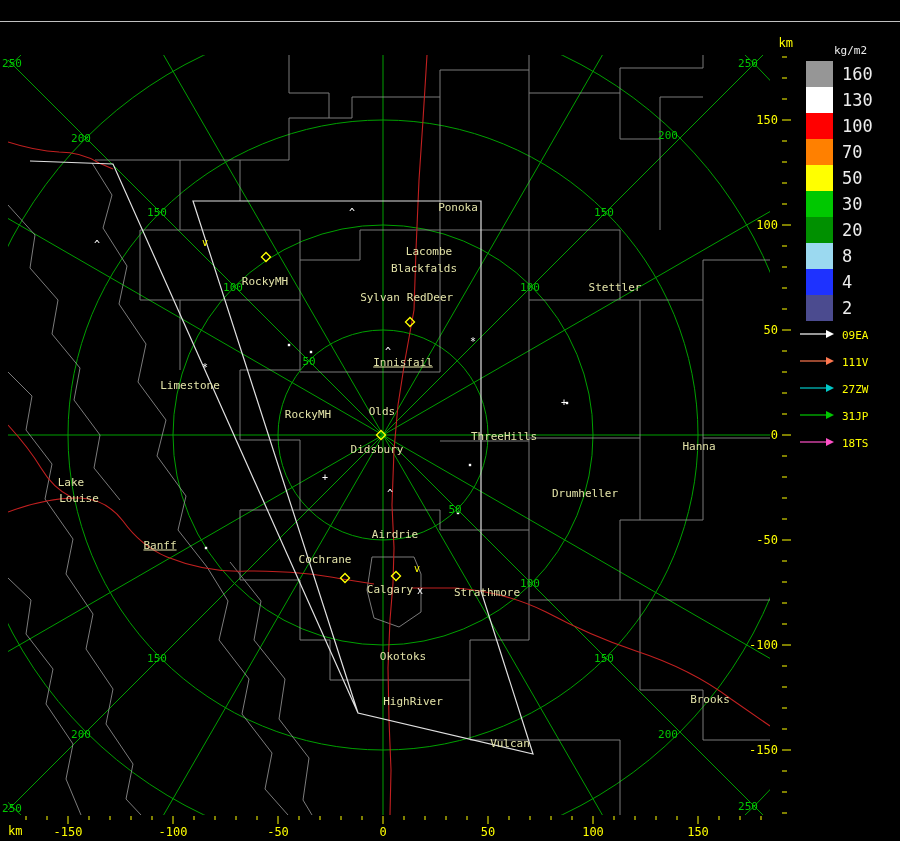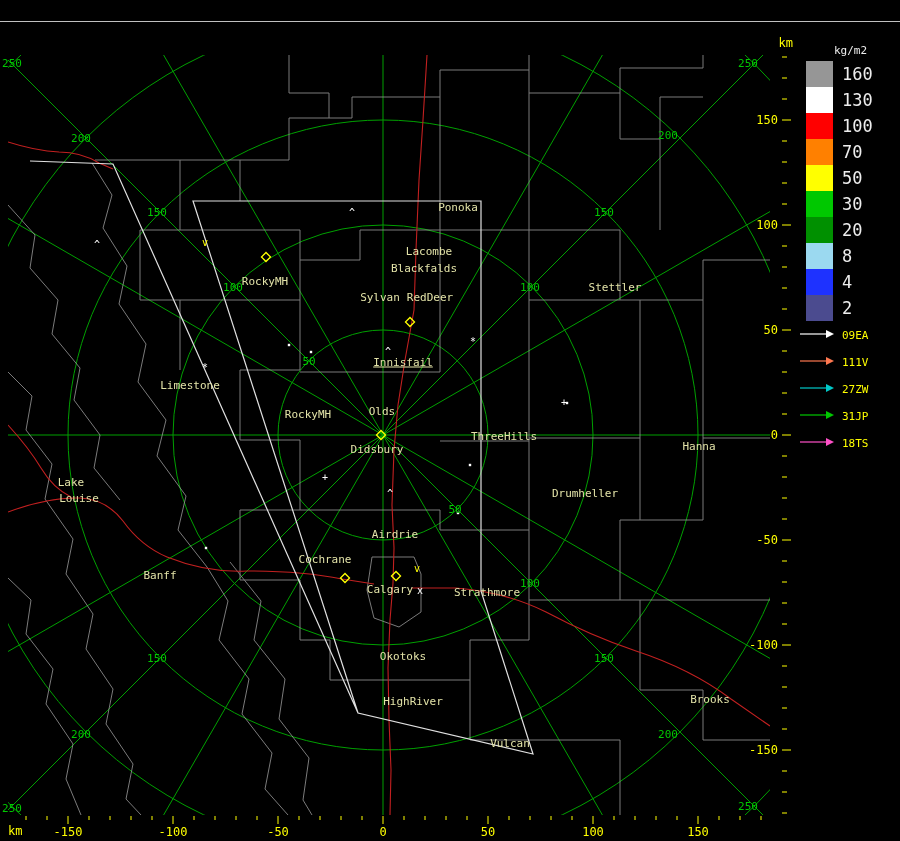--- a/index.html
+++ b/index.html
@@ -211,21 +211,21 @@
       <span class="city" style="left: 403px; top: 362px; text-decoration: underline;">Innisfail</span>
       <span class="city" style="left: 190px; top: 385px;">Limestone</span>
       <span class="city" style="left: 308px; top: 414px;">RockyMH</span>
       <span class="city" style="left: 382px; top: 411px;">Olds</span>
       <span class="city" style="left: 377px; top: 449px;">Didsbury</span>
       <span class="city" style="left: 504px; top: 436px;">ThreeHills</span>
       <span class="city" style="left: 699px; top: 446px;">Hanna</span>
       <span class="city" style="left: 585px; top: 493px;">Drumheller</span>
       <span class="city" style="left: 71px; top: 482px;">Lake</span>
       <span class="city" style="left: 79px; top: 498px;">Louise</span>
-      <span class="city" style="left: 160px; top: 575px;">Banff</span>
+      <span class="city" style="left: 160px; top: 545px; text-decoration: underline;">Banff</span>
       <span class="city" style="left: 395px; top: 534px;">Airdrie</span>
       <span class="city" style="left: 325px; top: 559px;">Cochrane</span>
       <span class="city" style="left: 390px; top: 589px;">Calgary</span>
       <span class="city" style="left: 487px; top: 592px;">Strathmore</span>
       <span class="city" style="left: 403px; top: 656px;">Okotoks</span>
       <span class="city" style="left: 413px; top: 701px;">HighRiver</span>
       <span class="city" style="left: 510px; top: 743px;">Vulcan</span>
       <span class="city" style="left: 710px; top: 699px;">Brooks</span>
     </div>
   <div id="glyph-layer" class="layer">

